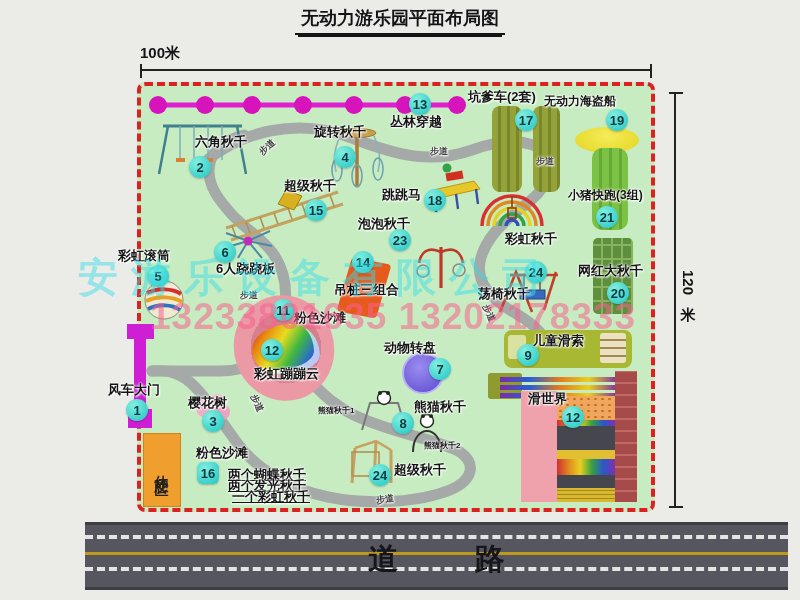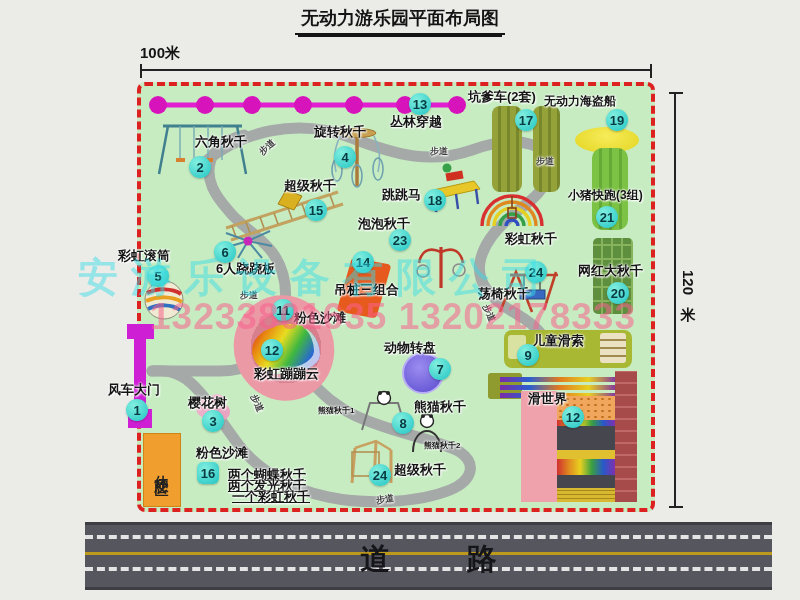--- a/index.html
+++ b/index.html
@@ -62,21 +62,21 @@
   .yellowband{background:#e0c030;}
   .rainbowband{background:linear-gradient(90deg,#d03030,#e08820,#e8d020,#3aa040,#2858c8,#8030b0);}
   .wavyband{background:#d8b830;background-image:repeating-linear-gradient(0deg,transparent 0 3px,#a8871a 3px 4px);}
   
   .wm-co{position:absolute;left:78px;top:250px;font:700 40px "Liberation Sans",sans-serif;
     letter-spacing:13px;color:rgba(55,220,230,.48);z-index:55;white-space:nowrap;}
   .wm-ph{position:absolute;left:150px;top:296px;font:700 37px "Liberation Sans",sans-serif;
     letter-spacing:1px;color:rgba(248,97,140,.55);z-index:56;white-space:nowrap;}
   
   .road{position:absolute;left:85px;top:522px;width:687px;height:62px;background:#56565e;
-    border-top:3px solid #3d3d44;border-bottom:3px solid #3d3d44;z-index:20;}
+    border-top:3px solid #3d3d44;border-bottom:3px solid #3d3d44;z-index:20;padding-left:16px;}
   .road .dash{position:absolute;left:0;right:0;border-top:4px dashed #e4e4e4;}
   .road .dash.t{top:10px;} .road .dash.b{top:42px;}
   .road .yellow{position:absolute;left:0;right:0;top:27px;height:3px;background:#bd9a1c;}
   .road-label{position:absolute;left:0;right:0;top:14px;text-align:center;
     font:700 30px "Liberation Sans",sans-serif;color:#15151a;letter-spacing:34px;text-indent:34px;z-index:21;}
 </style>
 </head>
 <body>
 
 <div class="page">

